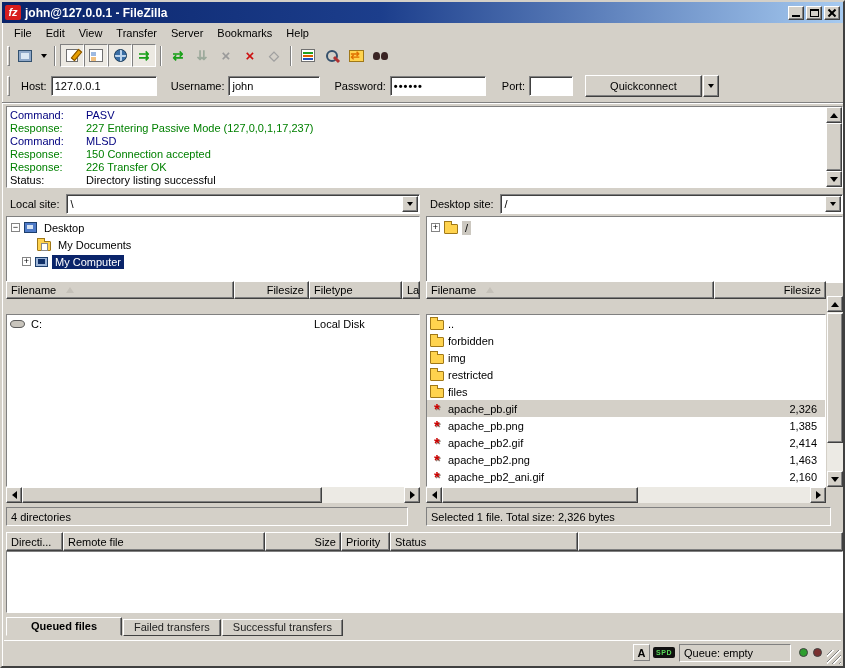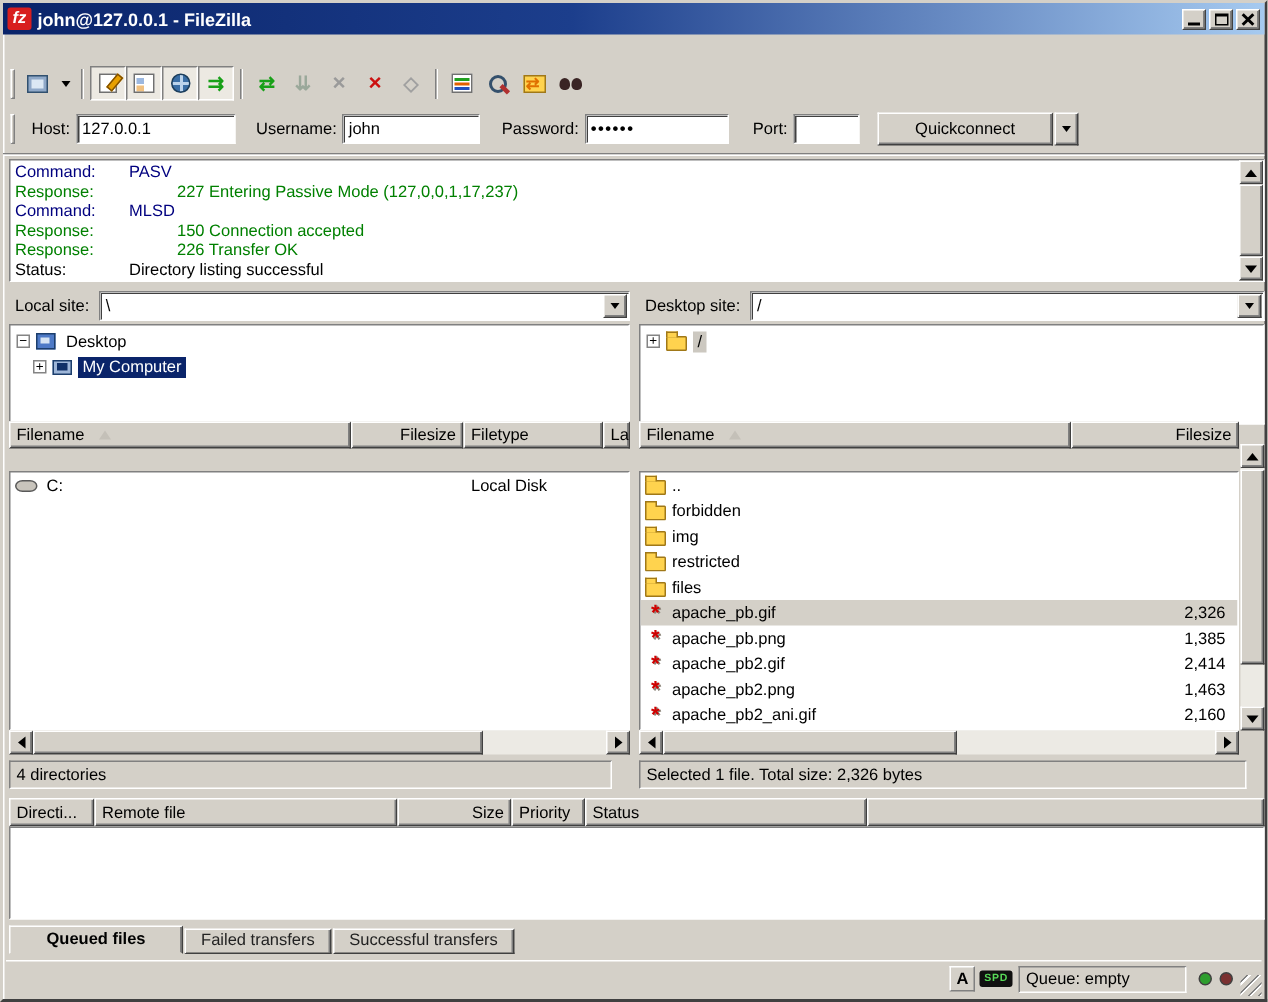--- a/index.html
+++ b/index.html
@@ -62,21 +62,21 @@
   .qc-input { height:20px; padding:2px 3px; font-size:11px; outline:none; }
   .qcbtn { height:22px; padding:0 24px; font-size:11px; display:flex; align-items:center; }
   .qcdd { width:16px; height:22px; display:flex; align-items:center; justify-content:center; margin-left:1px; }
   .hr-groove { position:absolute; left:0; right:0; top:100px; height:2px; border-top:1px solid #808080; border-bottom:1px solid #fff; }
 
   
   .log { position:absolute; left:4px; top:104px; width:837px; height:82px; background:#fff; }
   .log-body { position:absolute; inset:1px 17px 1px 1px; overflow:hidden; padding:1px 0 0 2px; }
   .log-line { display:flex; line-height:13px; white-space:nowrap; }
   .log-label { width:76px; flex:none; }
-  .k-command { color:#00007F; } .k-response { color:#008000;gap:32px; } .k-status { color:#000; }
+  .k-command { color:#00007F; } .k-response { color:#008000; } .k-status { color:#000; }
 
   
   .vscroll { position:absolute; width:16px; background:#ECEAE4; }
   .hscroll { position:absolute; height:16px; background:#ECEAE4; }
   .sbtn { position:absolute; width:16px; height:16px; display:flex; align-items:center; justify-content:center; }
   .tri-up { width:0; height:0; border-left:4px solid transparent; border-right:4px solid transparent; border-bottom:5px solid #000; }
   .tri-dn { width:0; height:0; border-left:4px solid transparent; border-right:4px solid transparent; border-top:5px solid #000; }
   .tri-l  { width:0; height:0; border-top:4px solid transparent; border-bottom:4px solid transparent; border-right:5px solid #000; }
   .tri-r  { width:0; height:0; border-top:4px solid transparent; border-bottom:4px solid transparent; border-left:5px solid #000; }
   .thumb { position:absolute; background:#D4D0C8; border:1px solid; border-color:#fff #404040 #404040 #fff; box-shadow:inset -1px -1px 0 #808080; }
@@ -149,20 +149,29 @@
         <div class="glyph-min"></div>
       </div>
     <div class="winbtn raised">
         <div class="glyph-max"></div>
       </div>
     <div class="winbtn raised">
         <div class="glyph-x"></div>
       </div>
   </div>
 
+  <div class="menubar">
+    <span class="menu-item">File</span>
+    <span class="menu-item">Edit</span>
+    <span class="menu-item">View</span>
+    <span class="menu-item">Transfer</span>
+    <span class="menu-item">Server</span>
+    <span class="menu-item">Bookmarks</span>
+    <span class="menu-item">Help</span>
+  </div>
 
   <div class="toolbar">
     <div class="grip"></div>
     <div class="tbtn">
         <span class="i-sitemgr"></span>
       </div>
     <div class="tbtn-dd">
         <span class="ddarrow"></span>
       </div>
     <div class="tsep"></div>
@@ -273,20 +282,24 @@
             <span class="ddarrow"></span>
           </div>
       </div>
     </div>
     <div class="treebox sunken">
       <div class="trow" style="padding-left:4px">
         <span class="exp">−</span>
         <span class="ico-desktop"></span>
         <span class="tlabel">Desktop</span>
       </div>
+      <div class="trow" style="padding-left:30px">
+        <span class="ico-folder ico-docs"></span>
+        <span class="tlabel">My Documents</span>
+      </div>
       <div class="trow" style="padding-left:15px">
         <span class="exp">+</span>
         <span class="ico-computer"></span>
         <span class="tlabel sel-active">My Computer</span>
       </div>
     </div>
     <div class="listhdr">
       <div class="hcell" style="width:228px">
           <span>Filename</span>
           <span class="sort"></span>

